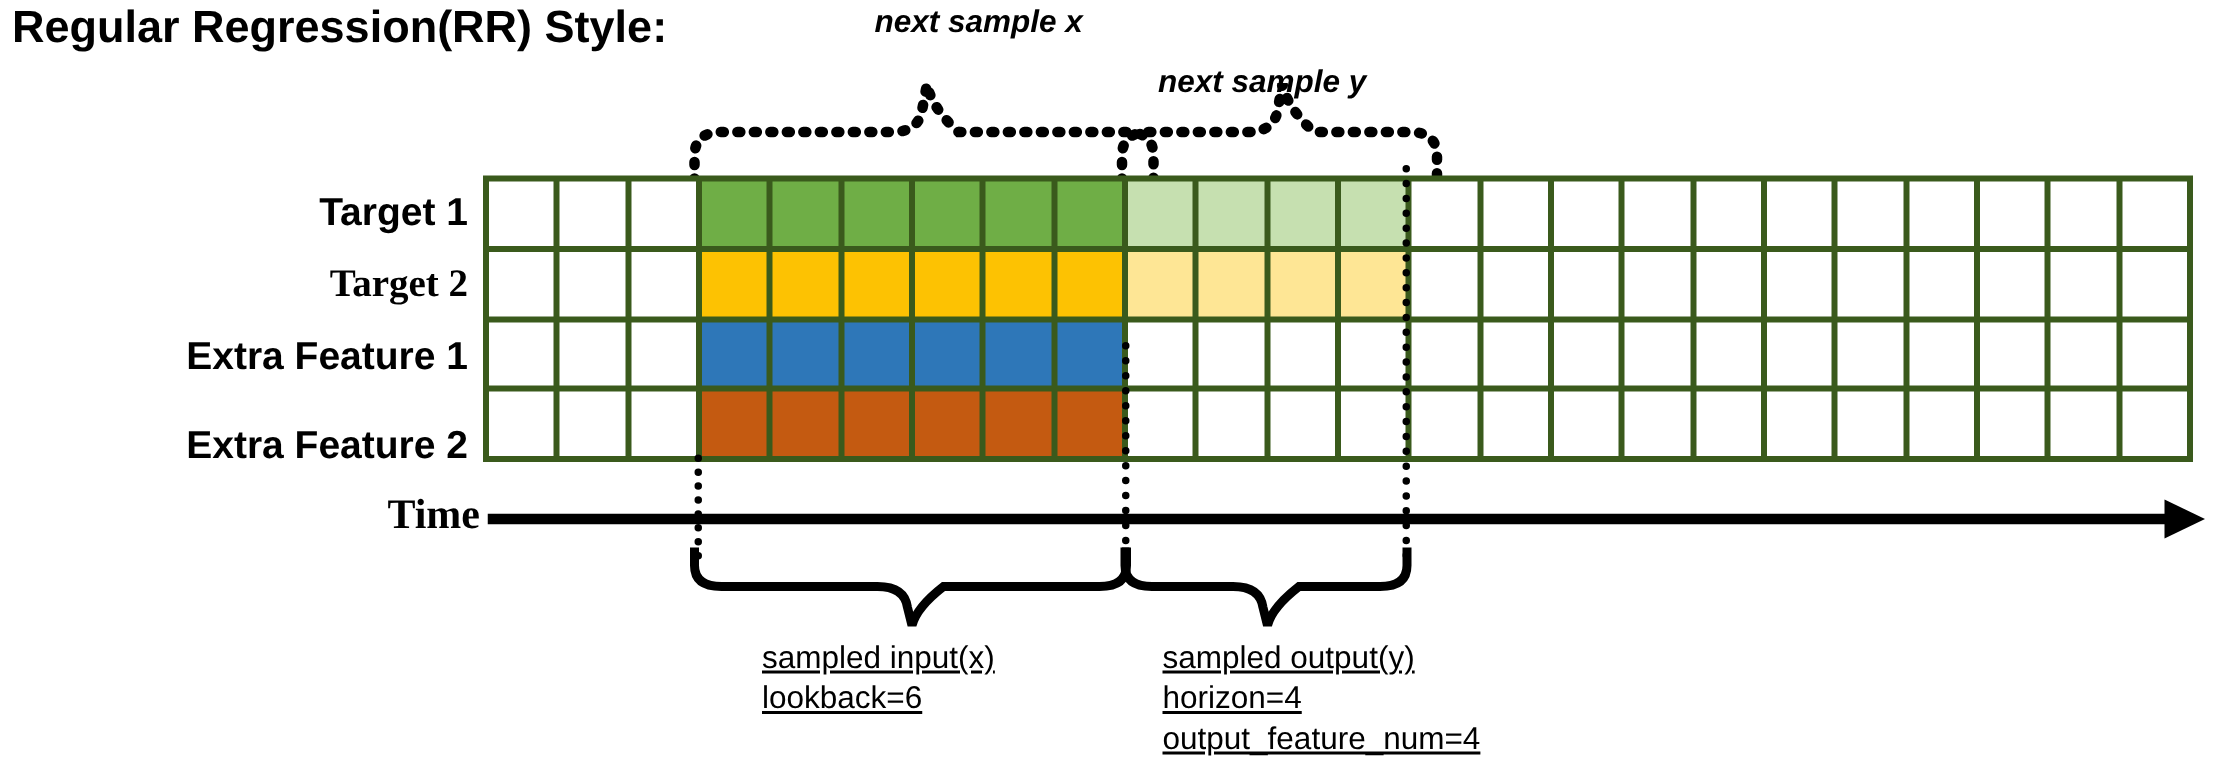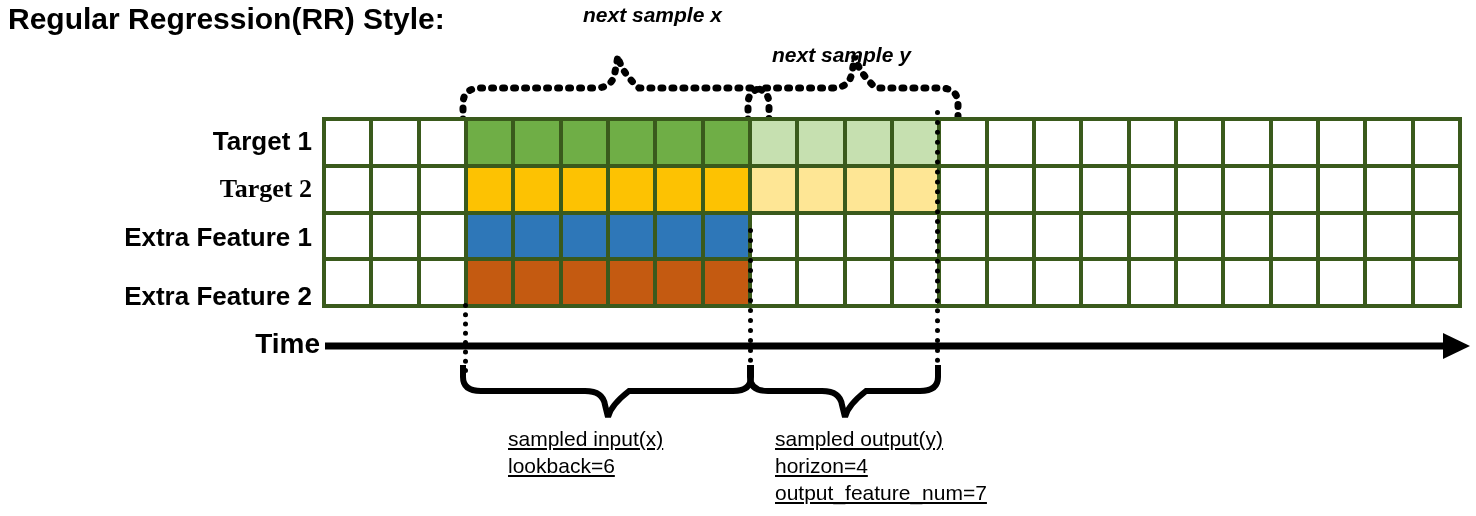--- a/index.html
+++ b/index.html
@@ -34,21 +34,21 @@
   .c-orange{background:#C45A11;}
 
   
   .vdot{
     position:absolute; width:0; border-left:5px dotted #000;
   }
 
   
   #time-label{
     position:absolute; left:150px; top:328px; width:170px;
-    text-align:right; font-size:28px; font-weight:700;
+    text-align:right; font-size:28px; font-weight:700;font-family:Liberation Serif, serif;
   }
   #time-axis{position:absolute; left:325px; top:330px; width:1145px; height:32px;}
 
   
   .topbrace{position:absolute;}
   .bracelabel{
     position:absolute; font-size:21px; font-style:italic; font-weight:600;
     white-space:nowrap;
   }
 
@@ -209,14 +209,14 @@
 </svg>
 
 <div class="caption" style="left:508px; top:425px;">
   <div>sampled input(x)</div>
   <div>lookback=6</div>
 </div>
 
 <div class="caption" style="left:775px; top:425px;">
   <div>sampled output(y)</div>
   <div>horizon=4</div>
-  <div>output_feature_num=7</div>
+  <div>output_feature_num=4</div>
 </div>
 
 </body></html>

